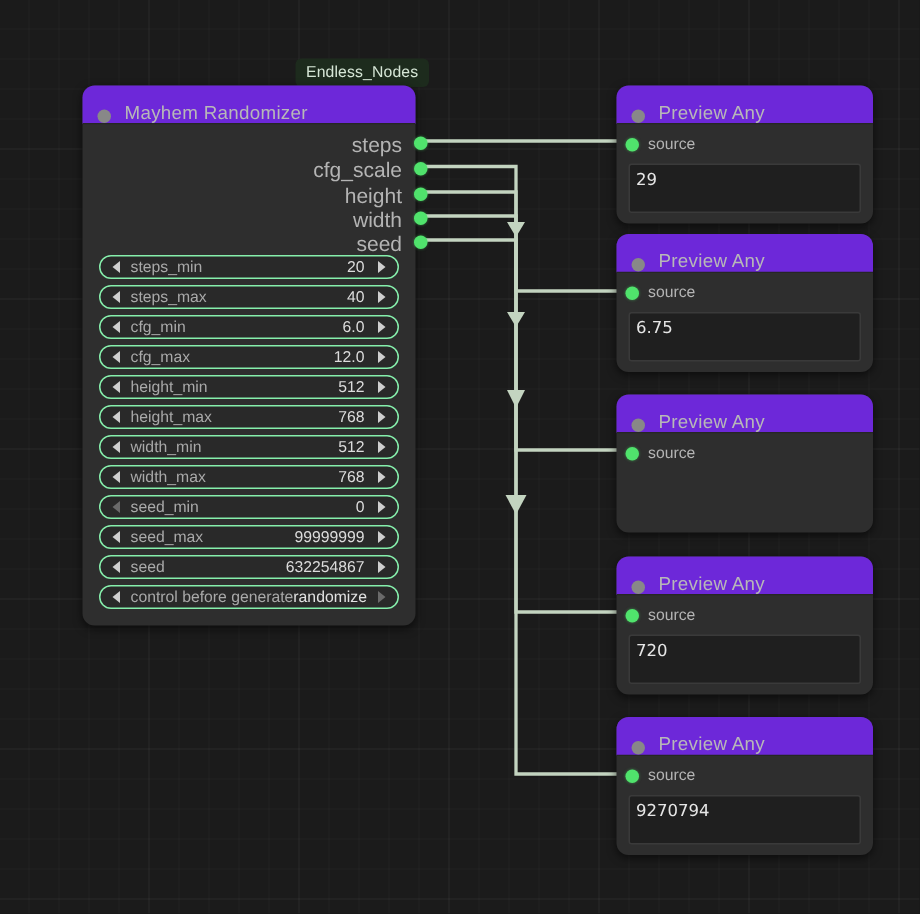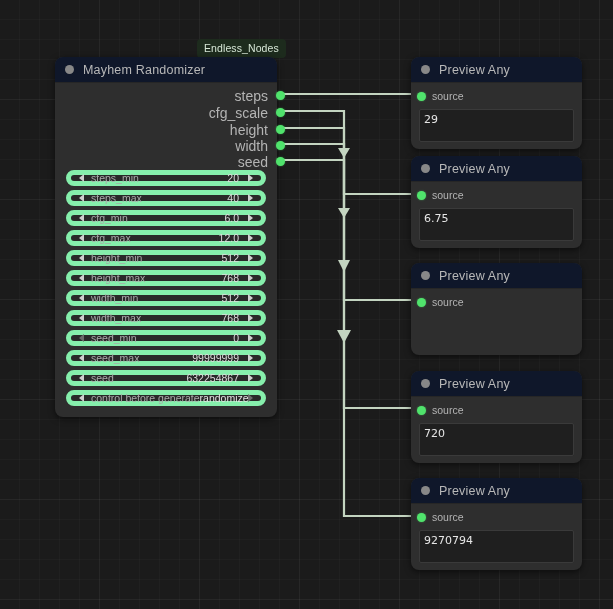--- a/index.html
+++ b/index.html
@@ -26,22 +26,22 @@
 
   
   .node{
     position:absolute;
     background:#2e2e2e;
     border-radius:8px;
     box-shadow:0 2px 6px rgba(0,0,0,.55);
     overflow:visible;
   }
   .node-header{
-    height:25px;display:flex;align-items:center;
-    background:#0f172a;
+    height:25px;display:flex;align-items:flex-end;
+    background:#6d28d9;
     border-radius:8px 8px 0 0;
     padding-left:10px;
     border-bottom:1px solid #262626;
   }
   .node-dot{
     width:9px;height:9px;border-radius:50%;
     background:#888;flex:none;margin-right:9px;
   }
   .node-title{
     color:#b8b8b8;font-size:12.5px;letter-spacing:.2px;white-space:nowrap;
@@ -70,21 +70,21 @@
   }
   .slot-dot{
     position:absolute;width:9px;height:9px;border-radius:50%;
     background:#50e36c;box-shadow:0 0 2px rgba(80,227,108,.5);
   }
   .out-dot{right:-8px;top:4px;}
 
   .widgets{position:absolute;left:11px;top:113px;width:200px;}
   .widget{
     position:relative;height:16px;margin-bottom:4px;
-    background:#292929;border:5px solid #86efac;border-radius:9px;
+    background:#292929;border:1px solid #86efac;border-radius:9px;
     display:flex;align-items:center;
     box-sizing:border-box;
   }
   .w-name{color:#a9a9a9;font-size:10.5px;margin-left:20px;white-space:nowrap;}
   .w-val{color:#dcdcdc;font-size:10.5px;margin-left:auto;margin-right:22px;white-space:nowrap;}
   .w-val.combo{color:#e2e2e2;}
   .arrow{
     position:absolute;top:50%;transform:translateY(-50%);
     width:0;height:0;border-top:4px solid transparent;border-bottom:4px solid transparent;
   }

